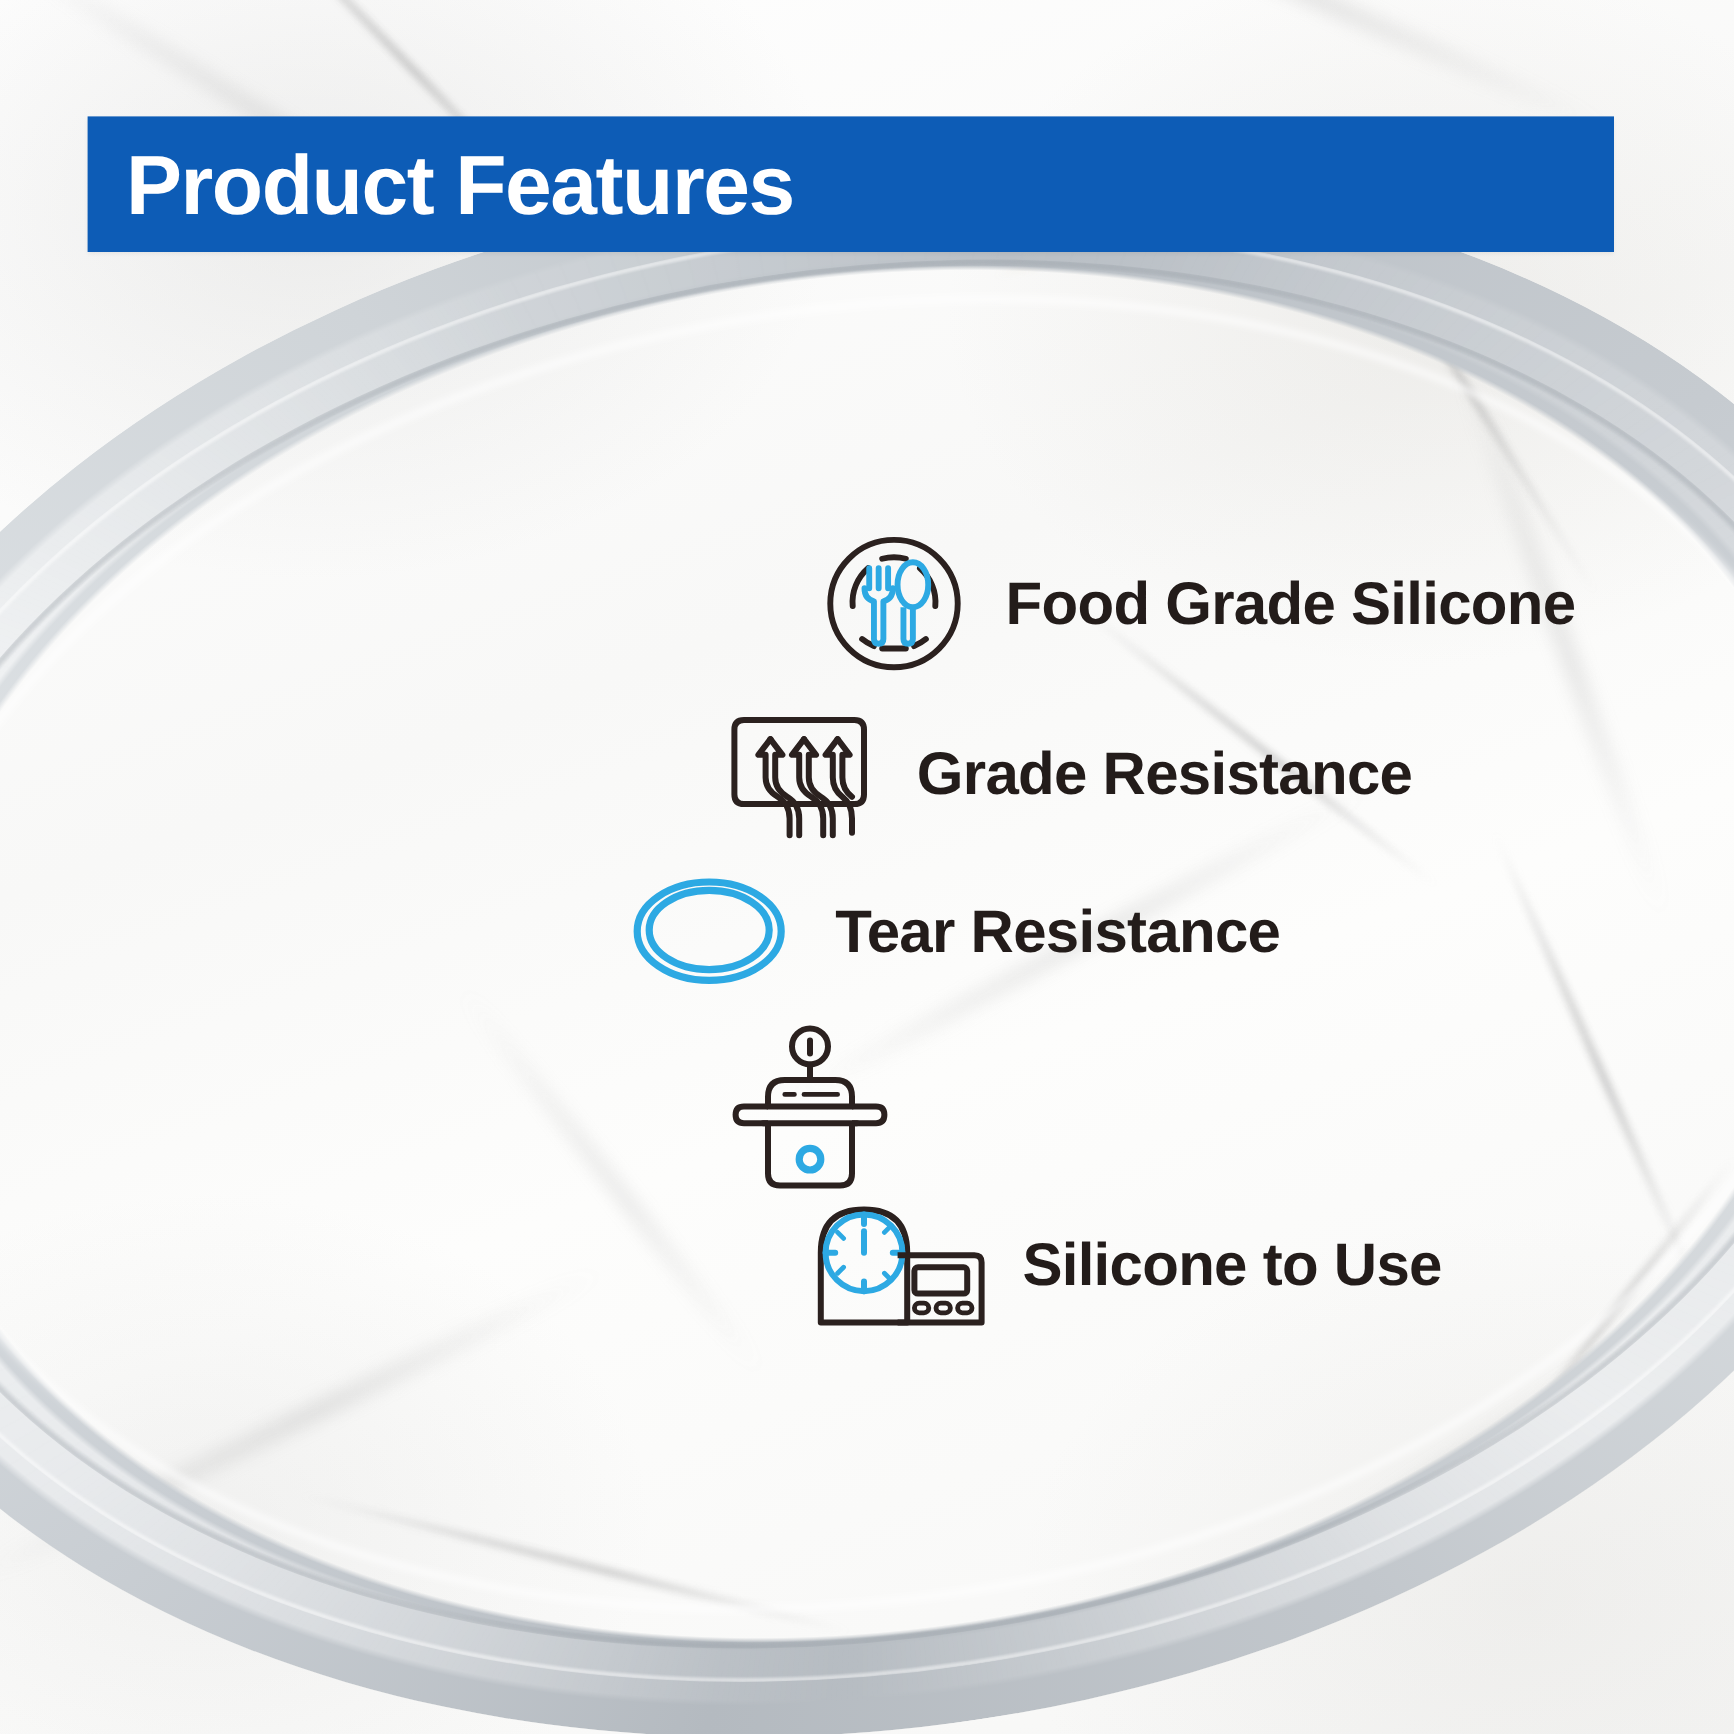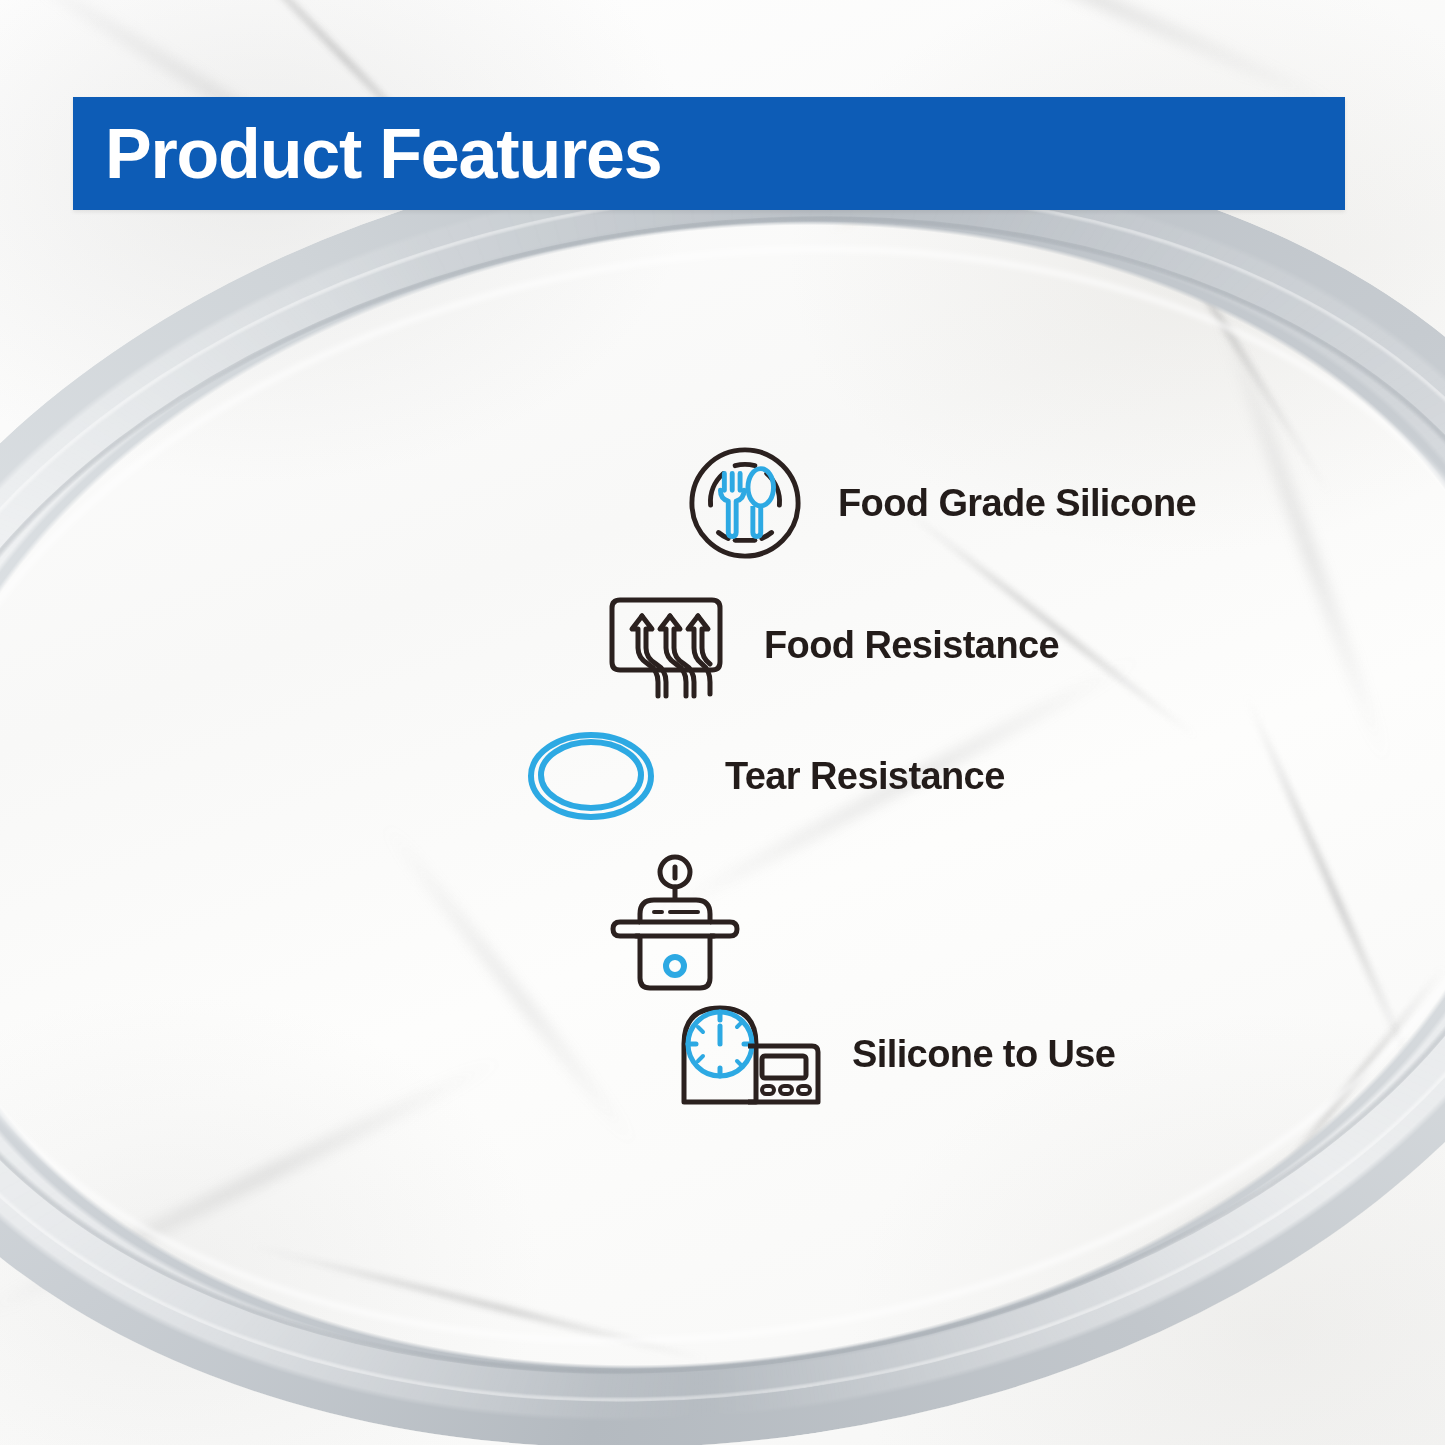--- a/index.html
+++ b/index.html
@@ -126,31 +126,31 @@
   .feature {
     position:absolute;
     display:flex;
     align-items:center;
   }
   .feature .icon-box {
     flex:0 0 auto;
     display:flex; align-items:center; justify-content:center;
   }
   .feature .label {
-    font-size:38px;
+    font-size:50px;
     font-weight:bold;
     color:#231c1a;
     letter-spacing:-0.6px;
     white-space:nowrap;
     margin-left:34px;
     line-height:1;
   }
   .f1 { left:686px; top:24px;  }
   .f2 { left:596px; top:166px; }
-  .f3 { left:526px; top:308px;gap:29px; }
+  .f3 { left:526px; top:308px; }
   .f4 { left:600px; top:432px; }
   .f5 { left:678px; top:578px; }
   .f2 .label { margin-left:28px; }
   .f3 .label { margin-left:40px; }
   .f4 .label { margin-left:26px; }
   .f5 .label { margin-left:28px; }
 </style>
 </head>
 <body>
 
@@ -213,21 +213,21 @@
         <svg width="140" height="118" viewBox="0 0 140 118" fill="none">
           <path d="M24 14 L116 14 Q124 14 124 22 L124 76 Q124 84 116 84 L24 84 Q16 84 16 76 L16 22 Q16 14 24 14 Z" stroke="#2b211f" stroke-width="5" fill="none"></path>
           <path d="M46 30 L36 43 L42 43 L42 62 Q42 72 52 78 Q62 84 62 96 L62 110" stroke="#2b211f" stroke-width="5" stroke-linejoin="round" stroke-linecap="round" fill="none"></path>
           <path d="M46 30 L56 43 L50 43 L50 62 Q50 72 60 78 Q70 84 70 96 L70 110" stroke="#2b211f" stroke-width="5" stroke-linejoin="round" stroke-linecap="round" fill="none"></path>
           <path d="M74 30 L64 43 L70 43 L70 62 Q70 72 80 78 Q90 84 90 96 L90 110" stroke="#2b211f" stroke-width="5" stroke-linejoin="round" stroke-linecap="round" fill="none"></path>
           <path d="M74 30 L84 43 L78 43 L78 62 Q78 72 88 78 Q98 84 98 96 L98 110" stroke="#2b211f" stroke-width="5" stroke-linejoin="round" stroke-linecap="round" fill="none"></path>
           <path d="M102 30 L92 43 L98 43 L98 62 Q98 72 106 78 Q114 84 114 96 L114 108" stroke="#2b211f" stroke-width="5" stroke-linejoin="round" stroke-linecap="round" fill="none"></path>
           <path d="M102 30 L112 43 L106 43 L106 62 Q106 72 114 78" stroke="#2b211f" stroke-width="5" stroke-linejoin="round" stroke-linecap="round" fill="none"></path>
         </svg>
       </div>
-      <div class="label">Food Resistance</div>
+      <div class="label">Grade Resistance</div>
     </div>
 
     <div class="feature f3">
       <div class="icon-box">
         <svg width="130" height="96" viewBox="0 0 130 96" fill="none">
           <ellipse cx="65" cy="48" rx="60" ry="41" stroke="#2da9e3" stroke-width="6"></ellipse>
           <ellipse cx="65" cy="47" rx="50" ry="33" stroke="#2da9e3" stroke-width="6"></ellipse>
         </svg>
       </div>
       <div class="label">Tear Resistance</div>

